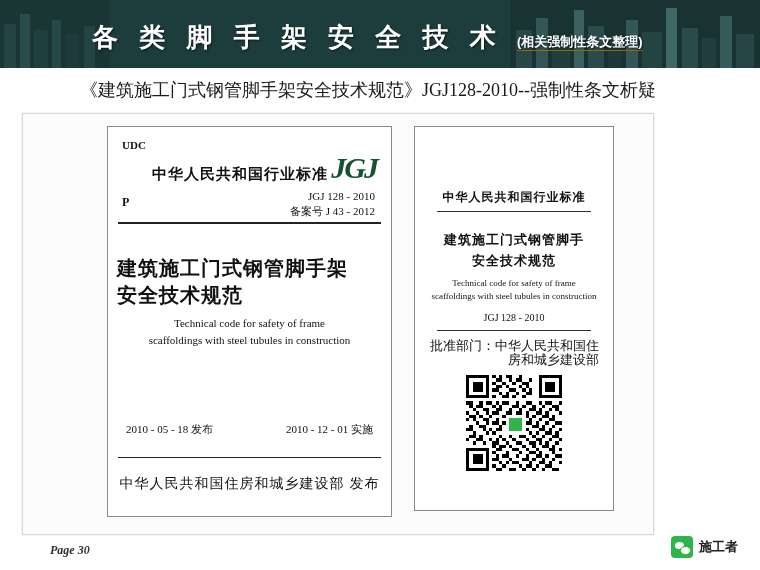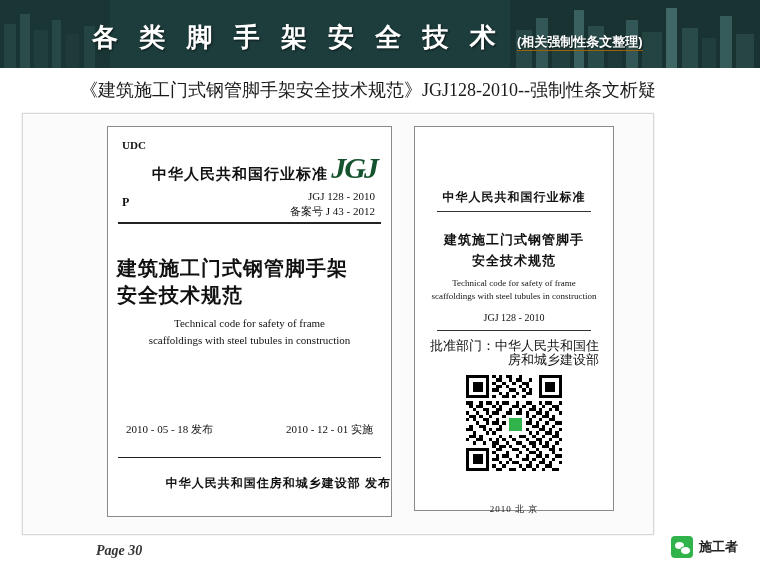--- a/index.html
+++ b/index.html
@@ -202,23 +202,23 @@
     left: 10px;
     right: 10px;
     top: 330px;
     border-top: 1px solid #222;
   }
   .l-publisher {
     position: absolute;
     left: 0;
     right: 0;
     top: 348px;
-    text-align: right;
-    font-size: 12px;
-    font-weight: bold;
+    text-align: center;
+    font-size: 14px;
+    font-weight: normal;
     color: #111;
     letter-spacing: 1px;
   }
 
   
   .r-natstd {
     position: absolute;
     left: 0;
     right: 0;
     top: 62px;
@@ -313,26 +313,25 @@
     font-size: 9px;
     color: #111;
     letter-spacing: 1px;
   }
 
   
   .page-label {
     position: absolute;
     left: 50px;
     top: 543px;
-    font-size: 14px;
+    font-size: 12px;
     font-style: italic;
     font-weight: bold;
     color: #333;
     font-family: "Liberation Serif", serif;
-    margin-left: 46px;
   }
   .wechat-badge {
     position: absolute;
     right: 22px;
     top: 536px;
     display: flex;
     align-items: center;
     gap: 6px;
   }
   .wechat-icon {
@@ -651,21 +650,20 @@
         <rect x="9" y="28" width="2" height="1"></rect>
           <rect x="13" y="28" width="2" height="1"></rect>
         <rect x="17" y="28" width="1" height="1"></rect>
           <rect x="20" y="28" width="1" height="1"></rect>
         <rect x="23" y="28" width="1" height="1"></rect>
           <rect x="26" y="28" width="2" height="1"></rect>
       </g>
       <rect x="12" y="12" width="6" height="6" fill="#ffffff"></rect>
       <rect x="13" y="13" width="4" height="4" fill="#2fb34a"></rect>
     </svg>
-    <div class="r-place">2010  北  京</div>
   </div>
 </div>
 
 <div class="page-label">Page  30</div>
 <div class="wechat-badge">
   <div class="wechat-icon"></div>
   <div class="wechat-name">施工者</div>
 </div>
 
 </body></html>

